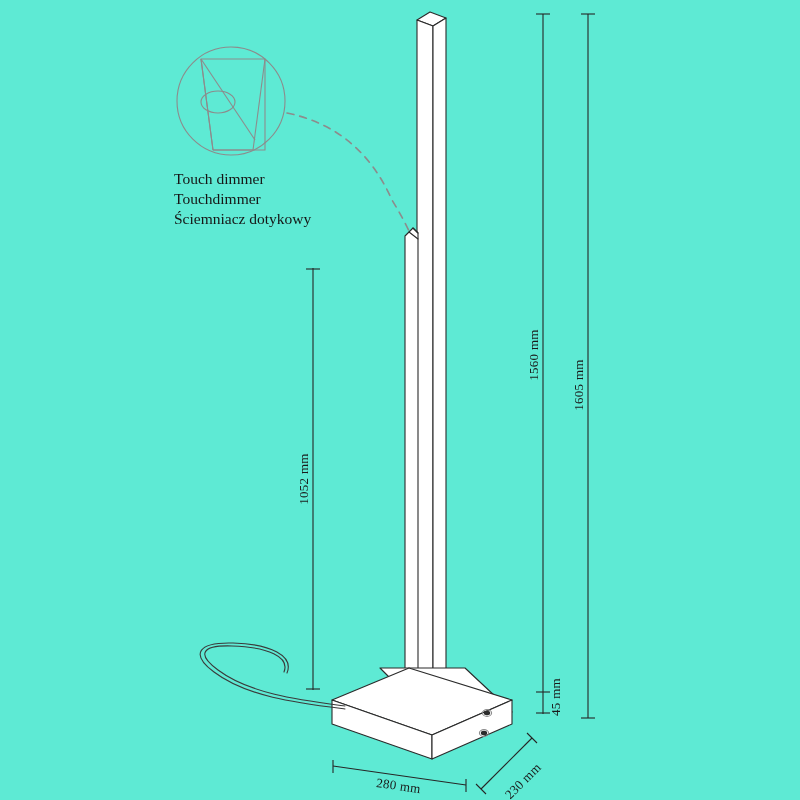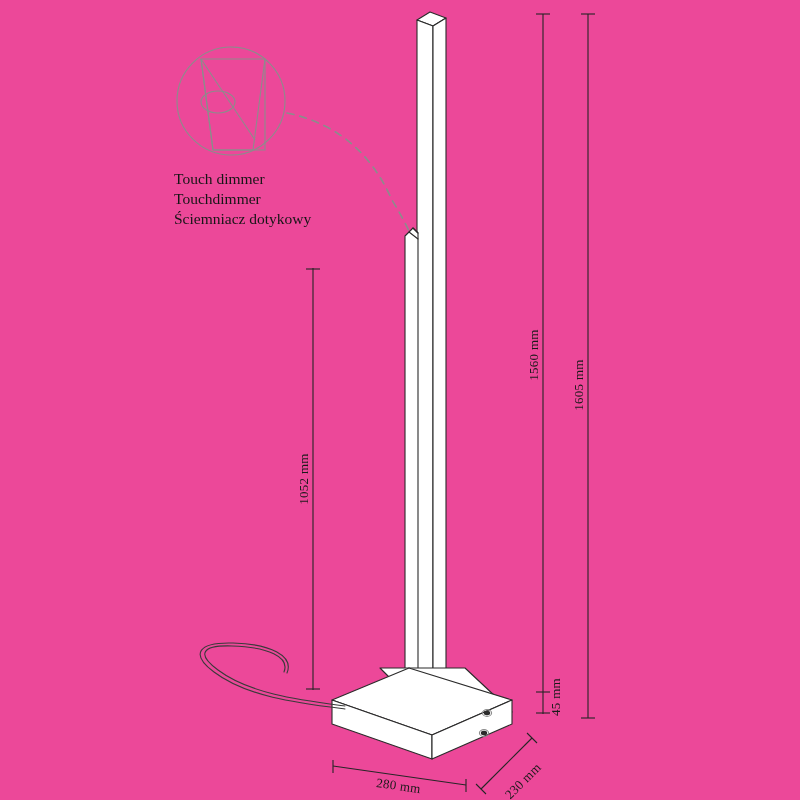--- a/index.html
+++ b/index.html
@@ -8,21 +8,21 @@
     padding: 0;
     background: #ffffff;
   }
   body {
     font-family: "Liberation Serif", "DejaVu Serif", serif;
   }
   #drawing-root {
     position: relative;
     width: 800px;
     height: 800px;
-    background: #ec4899;
+    background: #5eead4;
     overflow: hidden;
   }
   #drawing-svg {
     display: block;
     width: 800px;
     height: 800px;
   }
   .dim-label {
     font-family: "Liberation Serif", "DejaVu Serif", serif;
     font-size: 13px;

